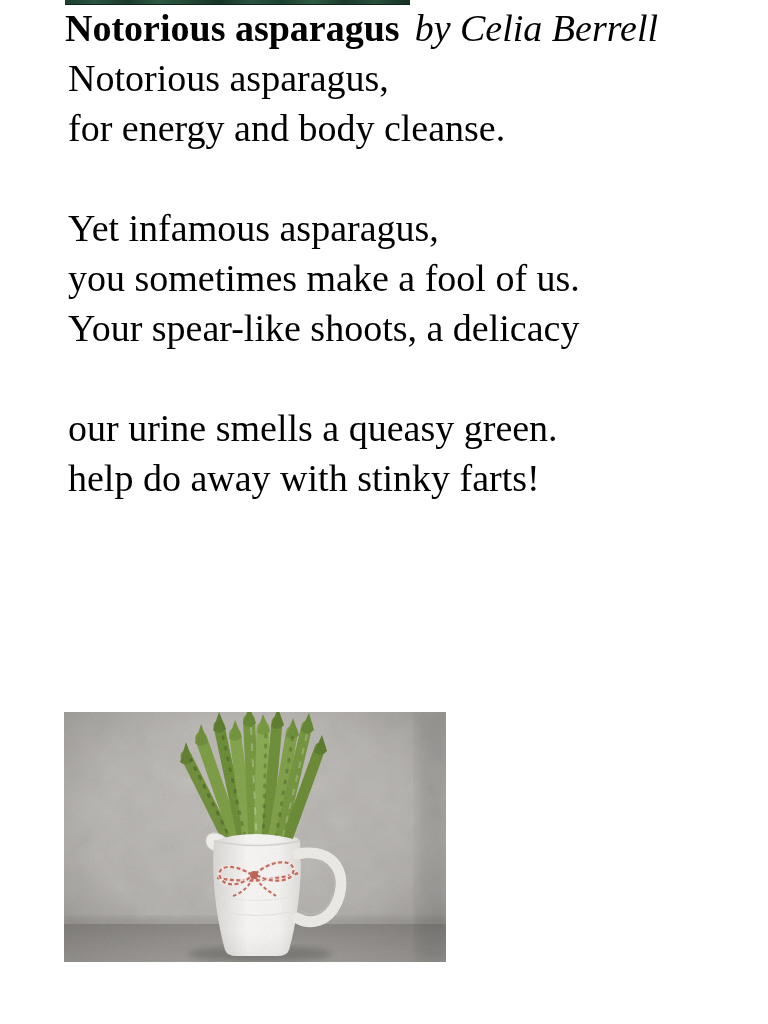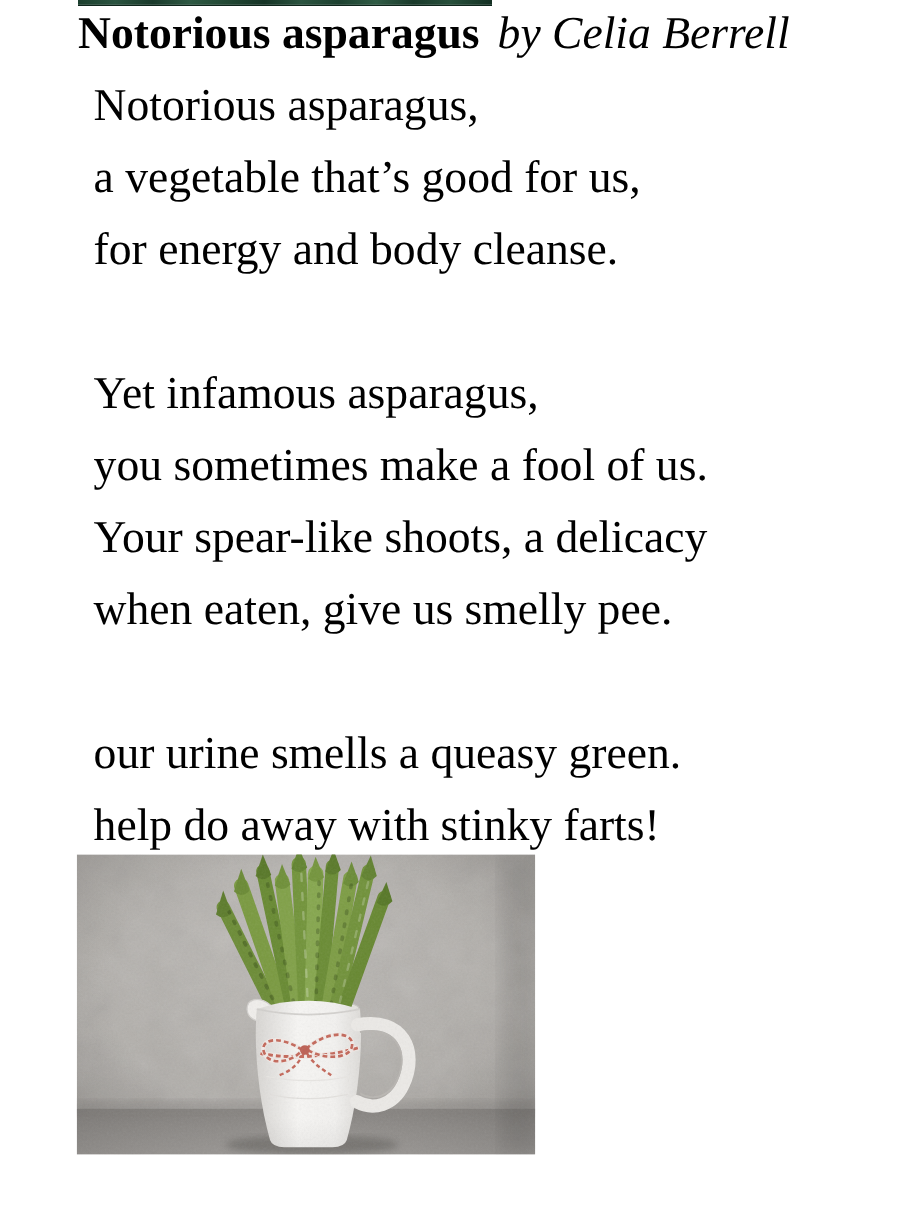--- a/index.html
+++ b/index.html
@@ -30,21 +30,21 @@
     left: 65px; top: 5px;
     width: 660px;
     font-size: 38px;
     line-height: 47px;
     white-space: nowrap;
   }
   .title-line .title { font-weight: bold; }
   .title-line .byline { font-style: italic; margin-left: 15px; }
   .stanza { margin: 0; }
   .stanza-gap { height: 47px; }
-  .line { margin: 13px; }
+  .line { margin: 3px; }
 
   figure.photo {
     position: absolute;
     left: 64px; top: 712px;
     width: 382px; height: 250px;
   }
   figure.photo svg { display: block; }
 </style>
 </head>
 <body>
@@ -53,30 +53,28 @@
 
   <div class="strip"></div>
 
   <div class="textblock">
     <div class="title-line">
       <span class="title">Notorious asparagus</span><span class="byline">by Celia Berrell</span>
     </div>
 
     <div class="stanza">
       <p class="line">Notorious asparagus,</p>
-      <p class="line">a vegetable that’s good for us,</p>
       <p class="line">for energy and body cleanse.</p>
     </div>
     <div class="stanza-gap"></div>
 
     <div class="stanza">
       <p class="line">Yet infamous asparagus,</p>
       <p class="line">you sometimes make a fool of us.</p>
       <p class="line">Your spear-like shoots, a delicacy</p>
-      <p class="line">when eaten, give us smelly pee.</p>
     </div>
     <div class="stanza-gap"></div>
 
     <div class="stanza">
       <p class="line">our urine smells a queasy green.</p>
       <p class="line">help do away with stinky farts!</p>
     </div>
   </div>
 
   <figure class="photo" aria-label="Green asparagus spears standing in a white ceramic jug tied with red and white striped twine, on a grey surface against a grey concrete wall">

